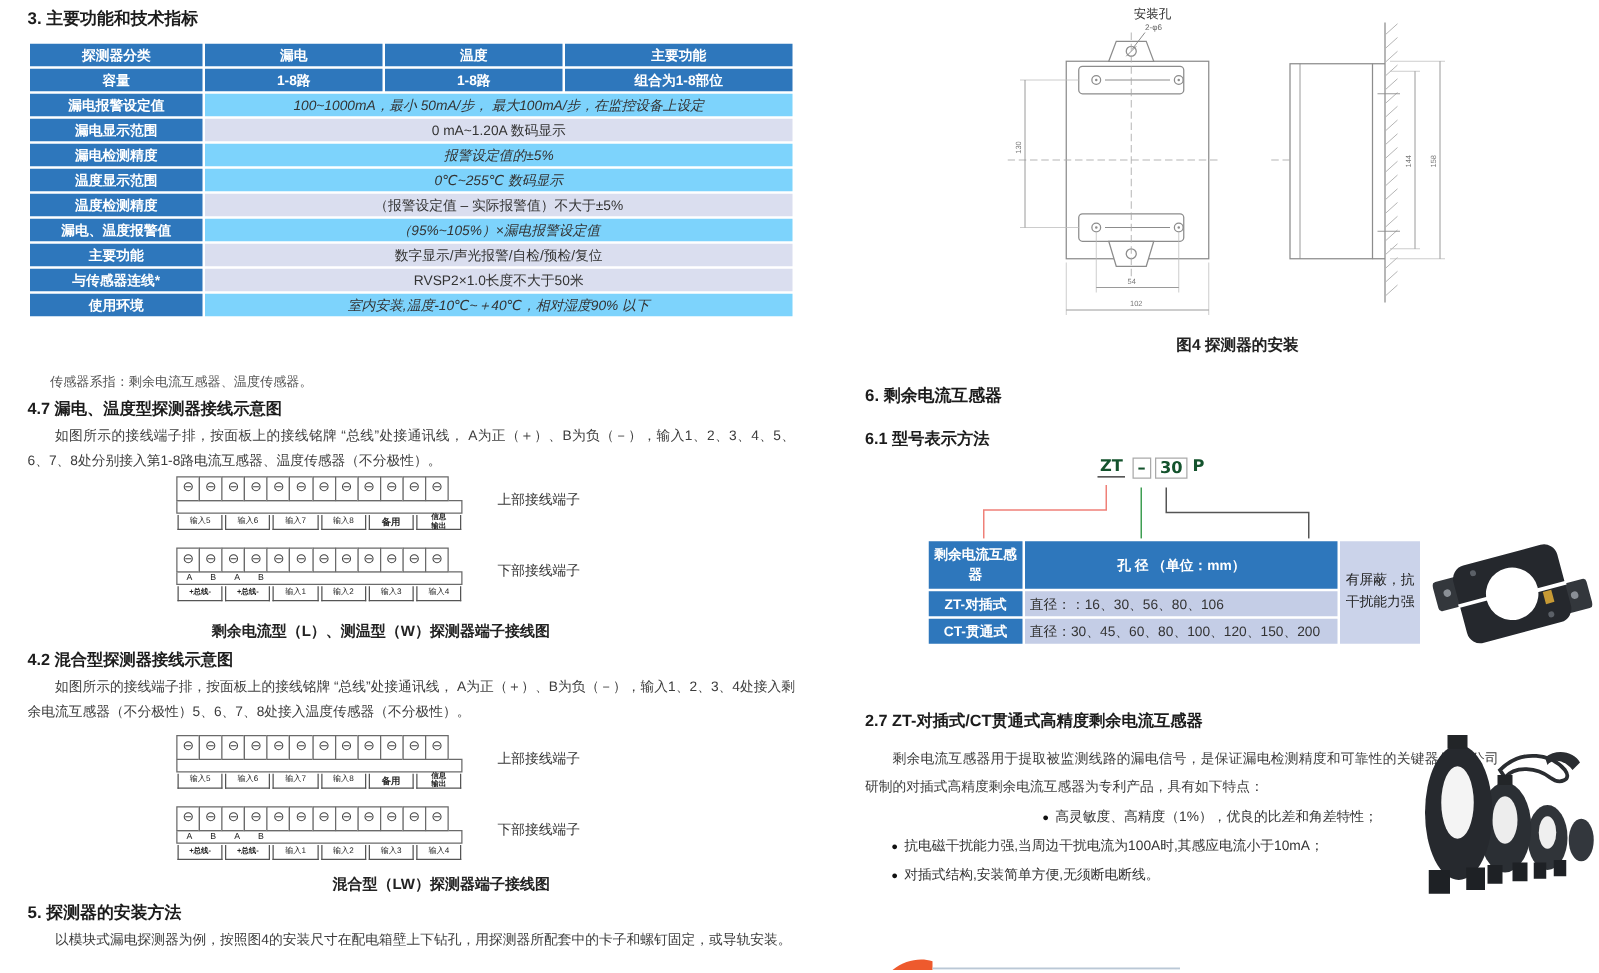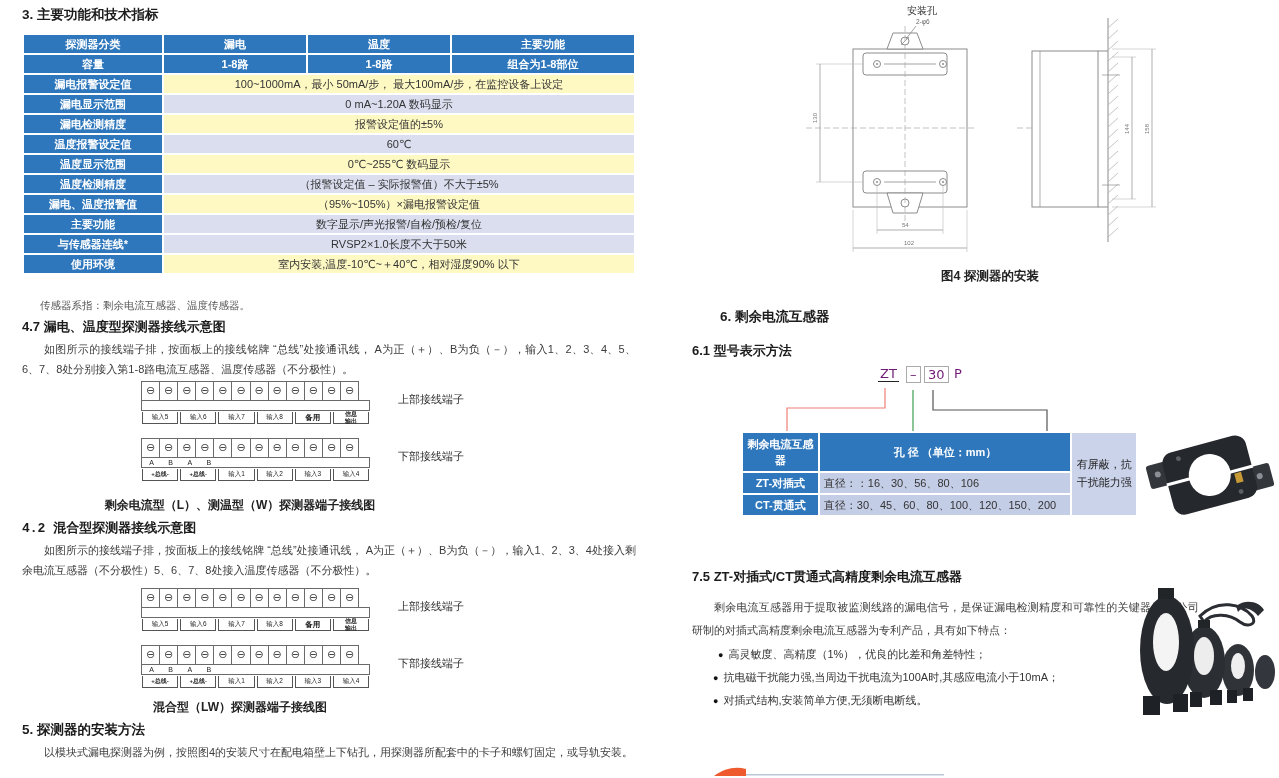--- a/index.html
+++ b/index.html
@@ -7,28 +7,28 @@
     width:1279px;height:778px;position:relative;overflow:hidden;
     background:#ffffff;color:#333;
     font-family:"Liberation Sans","DejaVu Sans",sans-serif;
     -webkit-font-smoothing:antialiased;
   }
   .abs{position:absolute;}
   .h-main{font-size:13.5px;font-weight:bold;color:#1c1c1c;}
   .h-sub{font-size:13px;font-weight:bold;color:#1c1c1c;}
   .para{font-size:11px;line-height:1.8;color:#3c3c3c;text-indent:2em;text-align:justify;}
   .foot{font-size:10.5px;color:#555;}
-  .cap{font-size:12px;font-weight:bold;color:#222;text-align:center;}
+  .cap{font-size:12px;font-weight:bold;color:#222;text-align:right;}
   .figcap{font-size:12.5px;font-weight:bold;color:#222;text-align:center;}
 
   
   table.spec{border-collapse:separate;border-spacing:2px;table-layout:fixed;width:612px;background:#fff;}
   table.spec td{height:18px;padding:0 2px;font-size:11px;text-align:center;vertical-align:middle;overflow:hidden;white-space:nowrap;}
   td.hd{background:#2e77bc;color:#fff;font-weight:bold;}
-  td.va{background:#fef9c3;color:#333;}
+  td.va{background:#7dd3fc;color:#333;font-style:italic;}
   td.vb{background:#dadeef;color:#333;}
 
   
   .tdiag{width:234px;}
   .tstrip{display:flex;}
   .term{box-sizing:border-box;width:19.1px;height:20px;border:1px solid #6a6a6a;margin-right:-1px;background:#fff;
         text-align:center;line-height:17px;font-size:11px;color:#444;}
   .term::before{content:"\2296";}
   .tbar{box-sizing:border-box;width:229px;height:11px;border:1px solid #6a6a6a;margin-top:-1px;background:#fff;display:flex;}
   .lc{width:19.1px;text-align:center;font-size:7px;line-height:10px;color:#222;font-family:"Liberation Sans",sans-serif;}
@@ -41,21 +41,21 @@
   .tcap{font-size:11px;color:#333;}
   .gap{height:14px;}
 
   
   table.mod{border-collapse:separate;border-spacing:2px;table-layout:fixed;width:397px;background:#fff;}
   table.mod td{padding:0 4px;font-size:11px;vertical-align:middle;overflow:hidden;}
   td.mhd{background:#2e77bc;color:#fff;font-weight:bold;text-align:center;}
   td.mval{background:#c4cde6;color:#333;text-align:left;white-space:nowrap;}
   td.mnote{background:#cbd3ea;color:#222;text-align:center;font-size:11.5px;line-height:1.6;}
   .model-block{width:400px;height:160px;}
-  .mpart{position:absolute;font-size:13px;font-weight:normal;color:#701a75;font-family:"DejaVu Sans","Liberation Sans",sans-serif;}
+  .mpart{position:absolute;font-size:13px;font-weight:bold;color:#14532d;font-family:"DejaVu Sans","Liberation Sans",sans-serif;}
   .mz{border-bottom:1.5px solid #222;padding:0 2px;}
   .mbox{border:1px solid #aaa;padding:0 3px;}
 
   .bullet{font-size:11px;color:#333;line-height:1.5;}
   .bullet::before{content:"\25CF\00a0\00a0";font-size:9px;color:#111;}
 
   svg{display:block;}
 </style>
 </head>
 <body>
@@ -88,24 +88,20 @@
       </tr>
   <tr>
         <td class="hd">漏电显示范围</td>
         <td class="vb" colspan="3">0 mA~1.20A 数码显示</td>
       </tr>
   <tr>
         <td class="hd">漏电检测精度</td>
         <td class="va" colspan="3">报警设定值的±5%</td>
       </tr>
   <tr>
-        <td class="hd">温度报警设定值</td>
-        <td class="vb" colspan="3">60℃</td>
-      </tr>
-  <tr>
         <td class="hd">温度显示范围</td>
         <td class="va" colspan="3">0℃~255℃ 数码显示</td>
       </tr>
   <tr>
         <td class="hd">温度检测精度</td>
         <td class="vb" colspan="3">（报警设定值 – 实际报警值）不大于±5%</td>
       </tr>
   <tr>
         <td class="hd">漏电、温度报警值</td>
         <td class="va" colspan="3">（95%~105%）×漏电报警设定值</td>
@@ -184,21 +180,21 @@
     <div class="tl">输入2</div>
     <div class="tl">输入3</div>
     <div class="tl">输入4</div>
   </div>
 </div>
 <div class="abs tcap" style="left:398px;top:392px;">上部接线端子</div>
 <div class="abs tcap" style="left:398px;top:449px;">下部接线端子</div>
 
 <div class="abs cap" style="left:40px;top:497px;width:400px;">剩余电流型（L）、测温型（W）探测器端子接线图</div>
 
-<div class="abs h-sub" style="left:22px;top:519px;font-family:Liberation Mono, monospace;">4.2 混合型探测器接线示意图</div>
+<div class="abs h-sub" style="left:22px;top:519px;">4.2 混合型探测器接线示意图</div>
 <div class="abs para" style="left:22px;top:541px;width:614px;">如图所示的接线端子排，按面板上的接线铭牌 “总线”处接通讯线， A为正（＋）、B为负（－），输入1、2、3、4处接入剩余电流互感器（不分极性）5、6、7、8处接入温度传感器（不分极性）。</div>
 
 <div class="abs tdiag" style="left:141px;top:588px;">
   <div class="tstrip">
     <div class="term"></div>
       <div class="term"></div>
       <div class="term"></div>
       <div class="term"></div>
       <div class="term"></div>
       <div class="term"></div>
@@ -319,21 +315,21 @@
   <line x1="306" y1="199" x2="330" y2="199" stroke="#bbb" stroke-width="0.6"></line>
   <line x1="326" y1="57" x2="326" y2="199" stroke="#8c8c8c" stroke-width="0.7"></line>
   <text x="323" y="134" font-size="6" fill="#777" transform="rotate(-90 323 134)">144</text>
   <line x1="306" y1="49" x2="350" y2="49" stroke="#bbb" stroke-width="0.6"></line>
   <line x1="306" y1="207" x2="350" y2="207" stroke="#bbb" stroke-width="0.6"></line>
   <line x1="346" y1="49" x2="346" y2="207" stroke="#8c8c8c" stroke-width="0.7"></line>
   <text x="343" y="134" font-size="6" fill="#777" transform="rotate(-90 343 134)">158</text>
 </svg>
 <div class="abs figcap" style="left:880px;top:268px;width:220px;">图4 探测器的安装</div>
 
-<div class="abs h-main" style="left:692px;top:308px;margin-left:28px;">6. 剩余电流互感器</div>
+<div class="abs h-main" style="left:692px;top:308px;">6. 剩余电流互感器</div>
 <div class="abs h-sub" style="left:692px;top:342px;">6.1 型号表示方法</div>
 
 <div class="abs model-block" style="left:740px;top:364px;">
   <span class="mpart mz" style="left:138px;top:2px;">ZT</span>
   <span class="mpart mbox" style="left:166px;top:2px;">–</span>
   <span class="mpart mbox" style="left:184px;top:2px;">30</span>
   <span class="mpart" style="left:214px;top:2px;">P</span>
   <svg class="abs" style="left:0;top:0;" width="400" height="67" viewBox="0 0 400 67">
     <polyline points="145,24 145,44 47,44 47,67" fill="none" stroke="#ef8078" stroke-width="1.2"></polyline>
     <polyline points="173,26 173,67" fill="none" stroke="#3f9e52" stroke-width="1.2"></polyline>
@@ -372,24 +368,24 @@
     <rect x="20" y="50" width="24" height="3" fill="#ffffff"></rect>
     <rect x="84" y="54" width="24" height="3" fill="#ffffff"></rect>
     <circle cx="14" cy="39" r="3" fill="#8a8f96"></circle>
     <circle cx="112" cy="67" r="3" fill="#8a8f96"></circle>
     <circle cx="38" cy="29" r="2.4" fill="#5b6067"></circle>
     <circle cx="90" cy="77" r="2.4" fill="#5b6067"></circle>
     <rect x="88" y="58" width="7" height="10" fill="#c79a35"></rect>
   </g>
 </svg>
 
-<div class="abs h-sub" style="left:692px;top:568px;width:500px;">7.5 ZT-对插式/CT贯通式高精度剩余电流互感器</div>
+<div class="abs h-sub" style="left:692px;top:568px;width:500px;">2.7 ZT-对插式/CT贯通式高精度剩余电流互感器</div>
 <div class="abs para" style="left:692px;top:596px;width:507px;line-height:2.1;">剩余电流互感器用于提取被监测线路的漏电信号，是保证漏电检测精度和可靠性的关键器件,本公司研制的对插式高精度剩余电流互感器为专利产品，具有如下特点：</div>
 
-<div class="abs bullet" style="left:718px;top:646px;width:470px;">高灵敏度、高精度（1%），优良的比差和角差特性；</div>
+<div class="abs bullet" style="left:733px;top:646px;width:470px;text-align:center;">高灵敏度、高精度（1%），优良的比差和角差特性；</div>
 <div class="abs bullet" style="left:713px;top:669px;width:470px;">抗电磁干扰能力强,当周边干扰电流为100A时,其感应电流小于10mA；</div>
 <div class="abs bullet" style="left:713px;top:692px;width:470px;">对插式结构,安装简单方便,无须断电断线。</div>
 
 <svg class="abs" style="left:1140px;top:576px;" width="139" height="152" viewBox="0 0 139 152">
   <path d="M60,40 C78,22 102,28 112,40 C118,48 108,52 100,46 C90,38 72,36 64,46 Z" fill="none" stroke="#2a2d31" stroke-width="3"></path>
   <path d="M96,30 C106,22 120,26 124,34 L118,40 C112,32 102,30 98,36 Z" fill="#2a2d31"></path>
   <ellipse cx="125" cy="96" rx="10" ry="17" fill="#33373d"></ellipse>
   <ellipse cx="98" cy="94" rx="16" ry="26" fill="#303439"></ellipse>
   <ellipse cx="98" cy="90" rx="7" ry="13" fill="#efefef"></ellipse>
   <rect x="87" y="114" width="10" height="13" fill="#1e2125"></rect>

